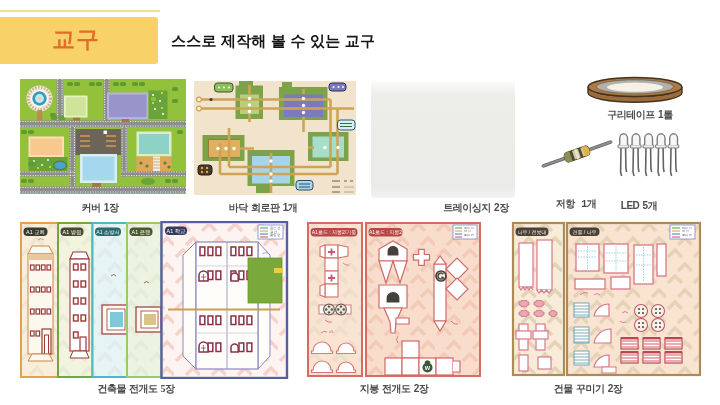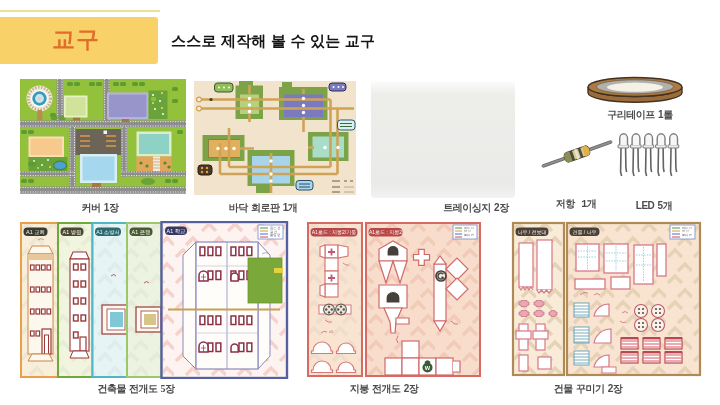--- a/index.html
+++ b/index.html
@@ -286,31 +286,31 @@
     <rect x="5" y="14.8" width="10.8" height="3.2" rx="1.2" fill="#ececec" stroke="#808080" stroke-width="1.1"></rect>
     <path d="M6.7 15 V8.2 a3.9 4.4 0 0 1 7.8 0 V15" fill="#f6f6f6" stroke="#7e7e7e" stroke-width="1.4"></path>
   </g>
   <use href="#led" x="12.4"></use>
   <use href="#led" x="25"></use>
   <use href="#led" x="37.5"></use>
   <use href="#led" x="50"></use>
 </svg>
 </div>
 
-<div class="lbl" style="left:650px;top:199px;padding-left:8px;">LED 5개</div>
+<div class="lbl" style="left:635px;top:199px;padding-left:8px;">LED 5개</div>
 
 <div class="lbl" style="left:100px;top:201px;">커버 1장</div>
 
 <div class="lbl" style="left:263px;top:201px;">바닥 회로판 1개</div>
 
 <div class="lbl" style="left:447px;top:201px;margin-left:29px;">트레이싱지 2장</div>
 
 <div class="lbl" style="left:136px;top:382px;font-family:Liberation Serif, serif;">건축물 전개도 5장</div>
 
-<div class="lbl" style="left:384px;top:382px;">지붕 전개도 2장</div>
+<div class="lbl" style="left:394px;top:382px;">지붕 전개도 2장</div>
 
 <div class="lbl" style="left:588px;top:382px;">건물 꾸미기 2장</div>
 
 <div class="abs" id="panel1" style="left:18px;top:221px;">
 <svg width="272" height="158" viewBox="0 0 272 158">
   <defs>
     <pattern id="pinkpat" width="26" height="26" patternUnits="userSpaceOnUse">
       <path d="M2 10 L9 3 L16 10 M12 24 L19 17 L26 24" stroke="#f5d2ca" stroke-width="3.6" fill="none"></path>
     </pattern>
 

